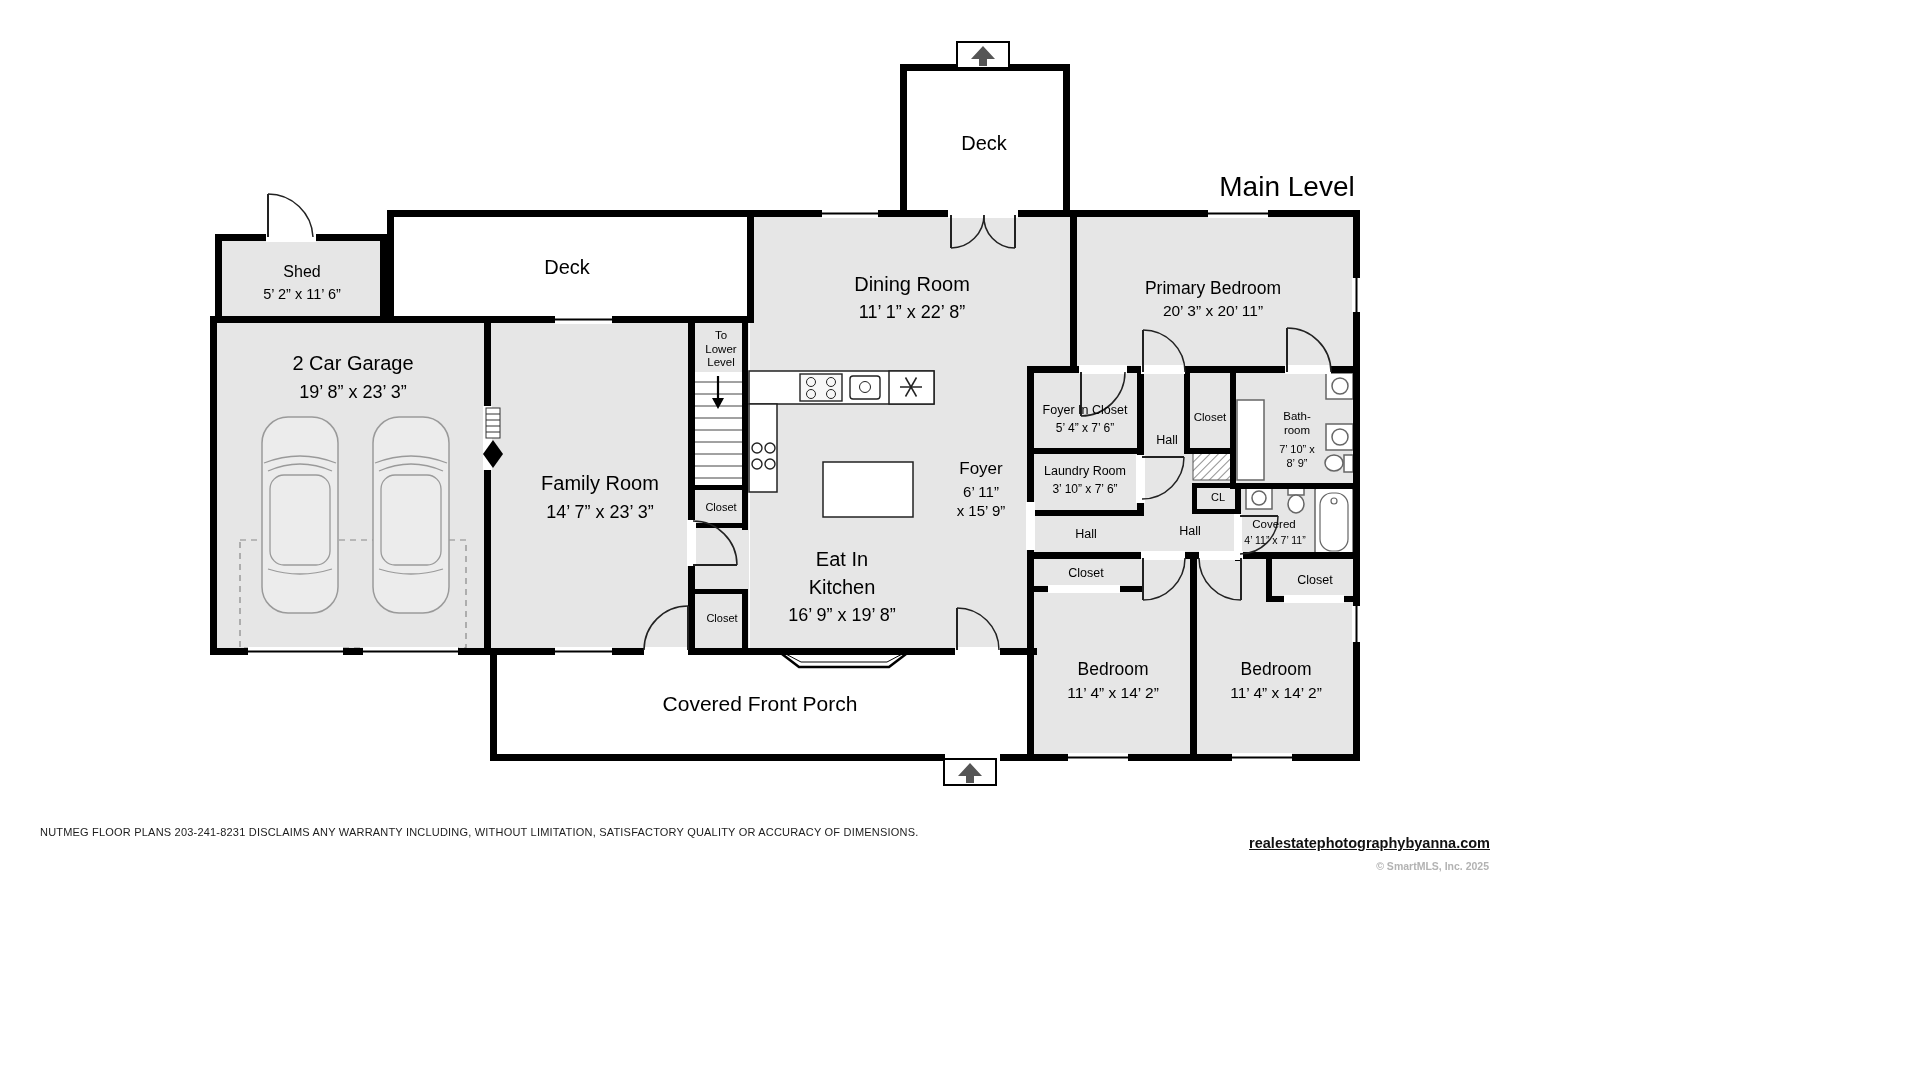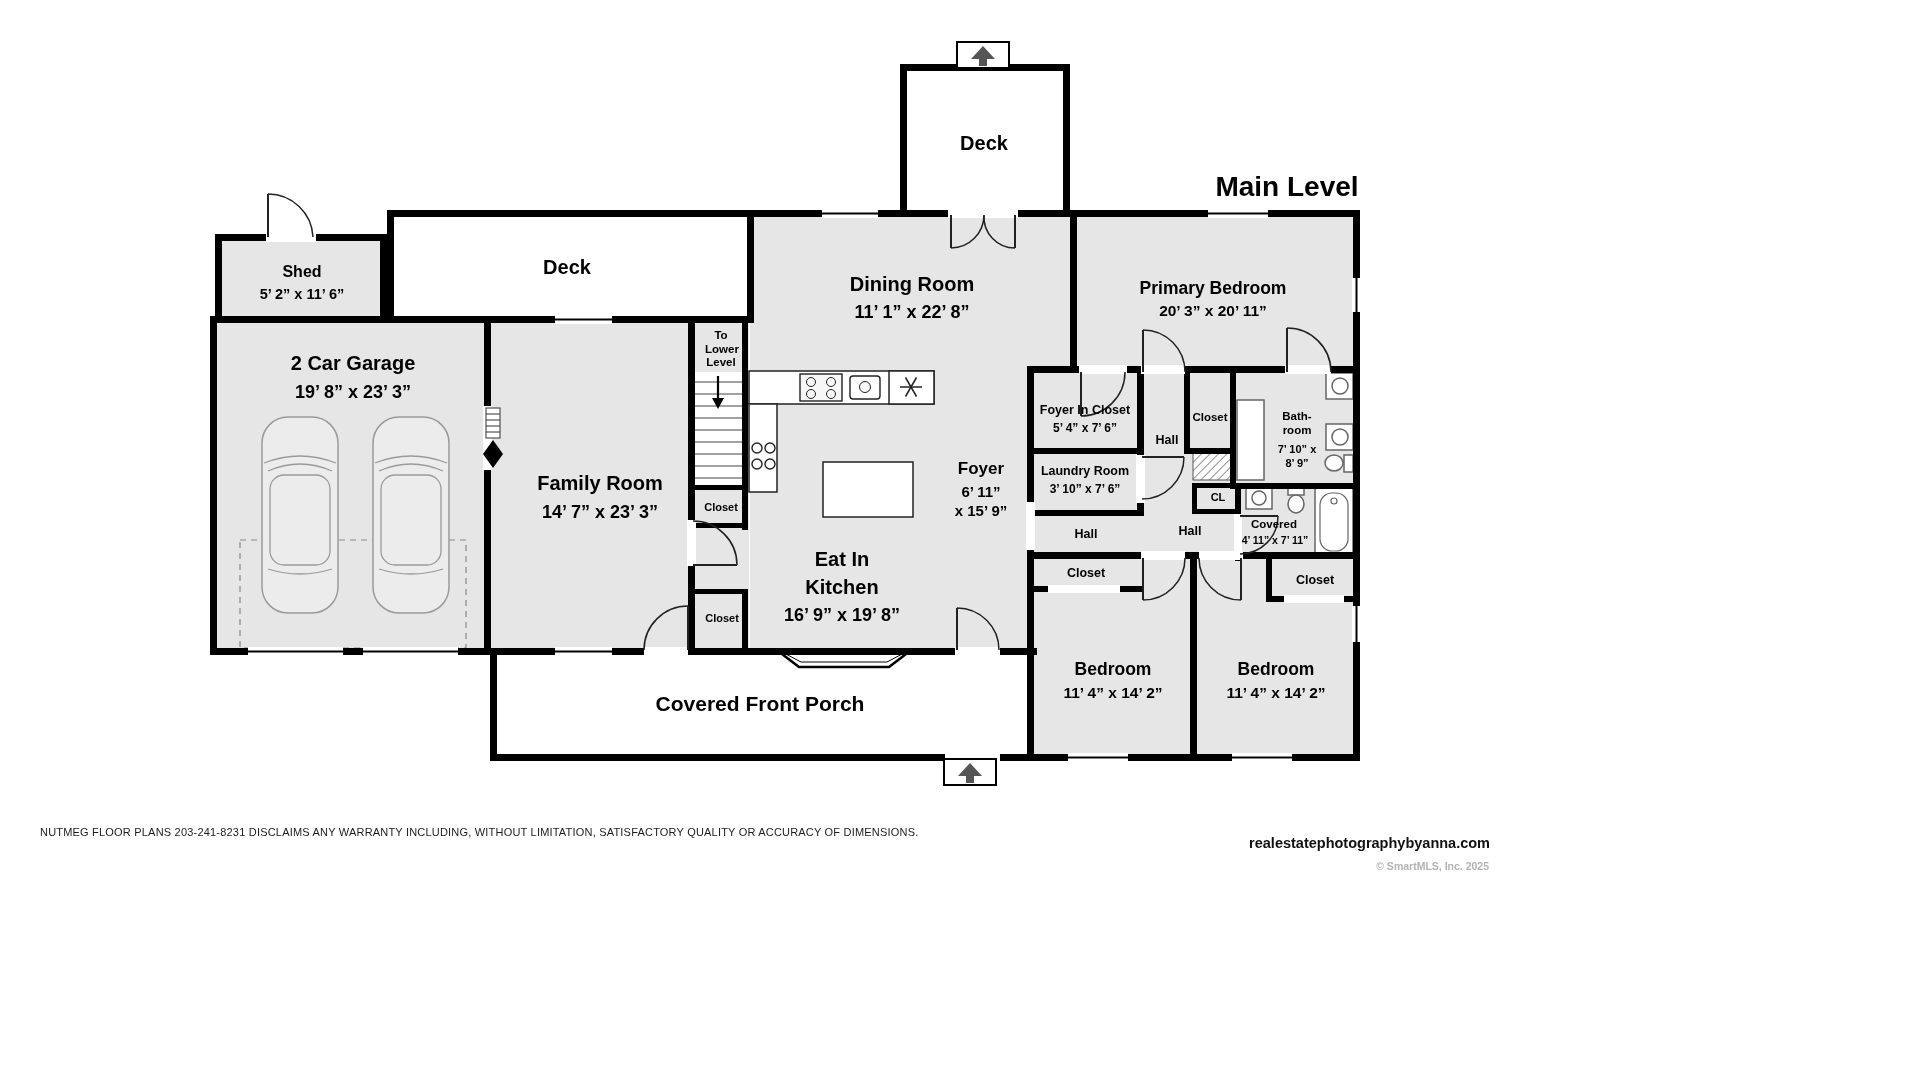--- a/index.html
+++ b/index.html
@@ -1,24 +1,24 @@
 <!DOCTYPE html>
 <html><head>
 <meta charset="utf-8">
 <style>
   html,body{margin:0;padding:0;background:#fff;}
   .canvas{position:relative;width:1920px;height:1080px;background:#fff;overflow:hidden;
           font-family:"Liberation Sans",sans-serif;}
   .plan-svg{position:absolute;left:0;top:0;}
-  .lbl{position:absolute;transform:translate(-50%,-50%);text-align:center;font-weight:bold;
+  .lbl{position:absolute;transform:translate(-50%,-50%);text-align:center;font-weight:normal;
        color:#000;white-space:nowrap;line-height:1.18;}
   .wrap{white-space:normal;}
   .footer-disclaimer{position:absolute;left:40px;top:826px;font-size:11px;color:#1c1c1c;
        font-weight:normal;letter-spacing:.2px;}
-  .footer-website{position:absolute;right:430px;top:835px;font-size:14.5px;color:#111;font-weight:bold;}
+  .footer-website{position:absolute;right:430px;top:835px;font-size:14.5px;color:#111;font-weight:bold;text-decoration:underline;}
   .footer-copyright{position:absolute;right:431px;top:860px;font-size:10.5px;color:#b3b3b3;font-weight:bold;}
   svg .w{fill:#000;}
   svg .gap{fill:#fff;}
   svg .wl{fill:#000;}
   svg .door{stroke:#222;stroke-width:1.5;fill:none;}
   svg .leaf{stroke:#222;stroke-width:2;}
   svg .fix{stroke:#666;fill:#fff;stroke-width:1.5;}
   svg .car{stroke:#9a9a9a;fill:#ececec;stroke-width:1.5;}
   svg .carline{stroke:#9a9a9a;fill:none;stroke-width:1.3;}
 </style>

